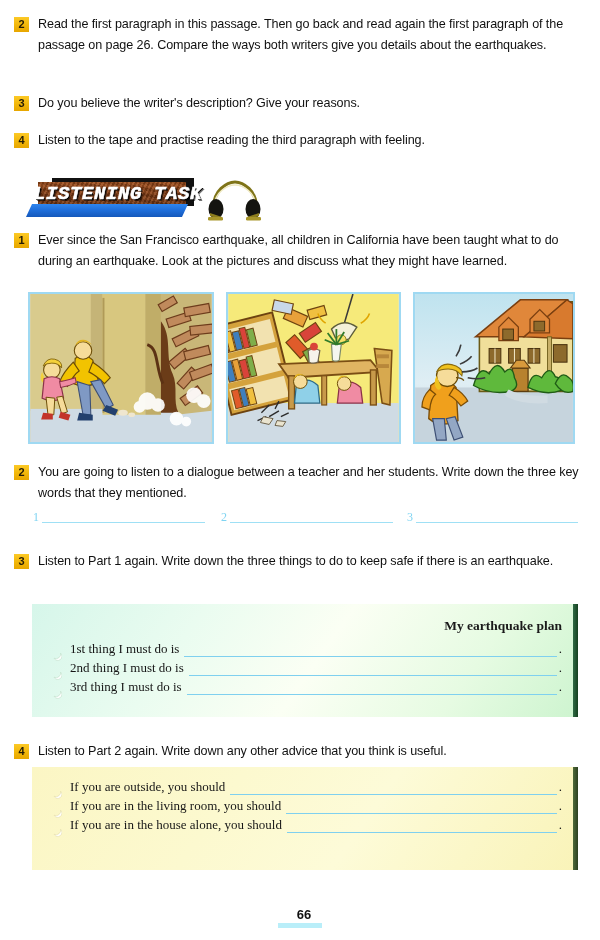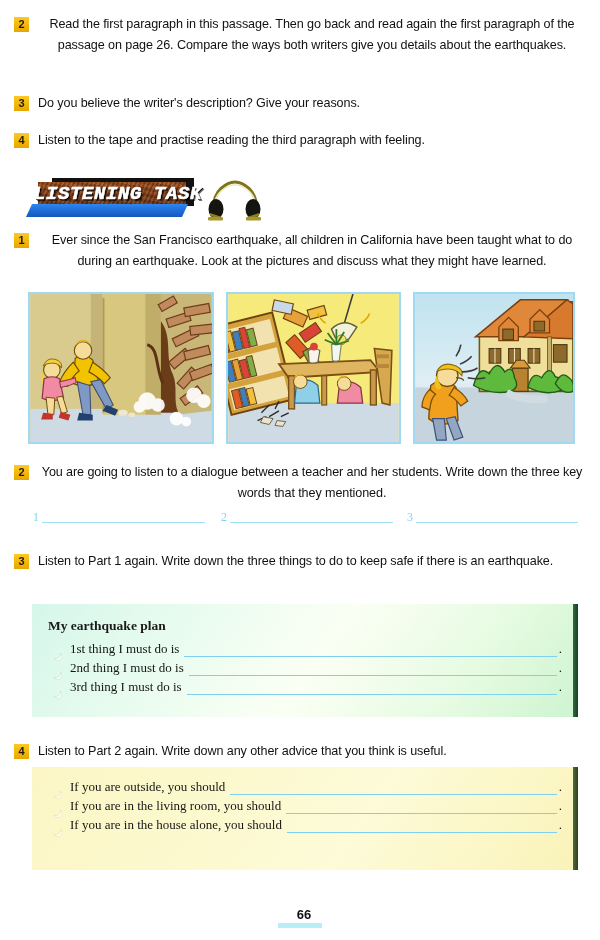--- a/index.html
+++ b/index.html
@@ -33,21 +33,20 @@
     text-align: center;
     margin-top: 3px;
     font-family: "Liberation Sans", sans-serif;
   }
   .ex-text {
     margin-left: 9px;
     font-size: 12.6px;
     line-height: 21px;
     color: #111111;
     letter-spacing: -0.1px;
-    text-align: center;
   }
 
   
   .banner-wrap { position: absolute; left: 14px; top: 178px; width: 260px; height: 46px; }
   .banner-shadow {
     position: absolute; left: 38px; top: 0px;
     width: 142px; height: 28px;
     background: #111111;
   }
   .banner-brown {
@@ -113,21 +112,21 @@
   .box-inner { position: relative; width: 100%; height: 100%; padding: 12px 16px 10px 16px; }
   .box-edge {
     position: absolute; right: 0; top: 0; bottom: 0; width: 5px;
   }
   .box-green   { top: 604px; height: 113px; background: linear-gradient(125deg,#d6f6ea 0%,#eafcf0 28%,#fbfff4 52%,#e6fbe2 78%,#cdf4cf 100%); }
   .box-green .box-edge { background: linear-gradient(90deg,#2f6b45,#15401f); }
   .box-yellow  { top: 767px; height: 103px; background: linear-gradient(125deg,#fbf6c4 0%,#fcf9cf 35%,#fdfbd8 60%,#f9f3b8 100%); }
   .box-yellow .box-edge { background: linear-gradient(90deg,#4f6b3a,#2c4020); }
 
   .box-title {
-    text-align: left;
+    text-align: right;
     font-family: "Liberation Serif", serif;
     font-weight: bold;
     font-size: 13.5px;
     color: #1a1a1a;
     margin: 2px 0 7px 0;
   }
   .box-line {
     display: flex;
     align-items: flex-end;
     margin-bottom: 3px;

